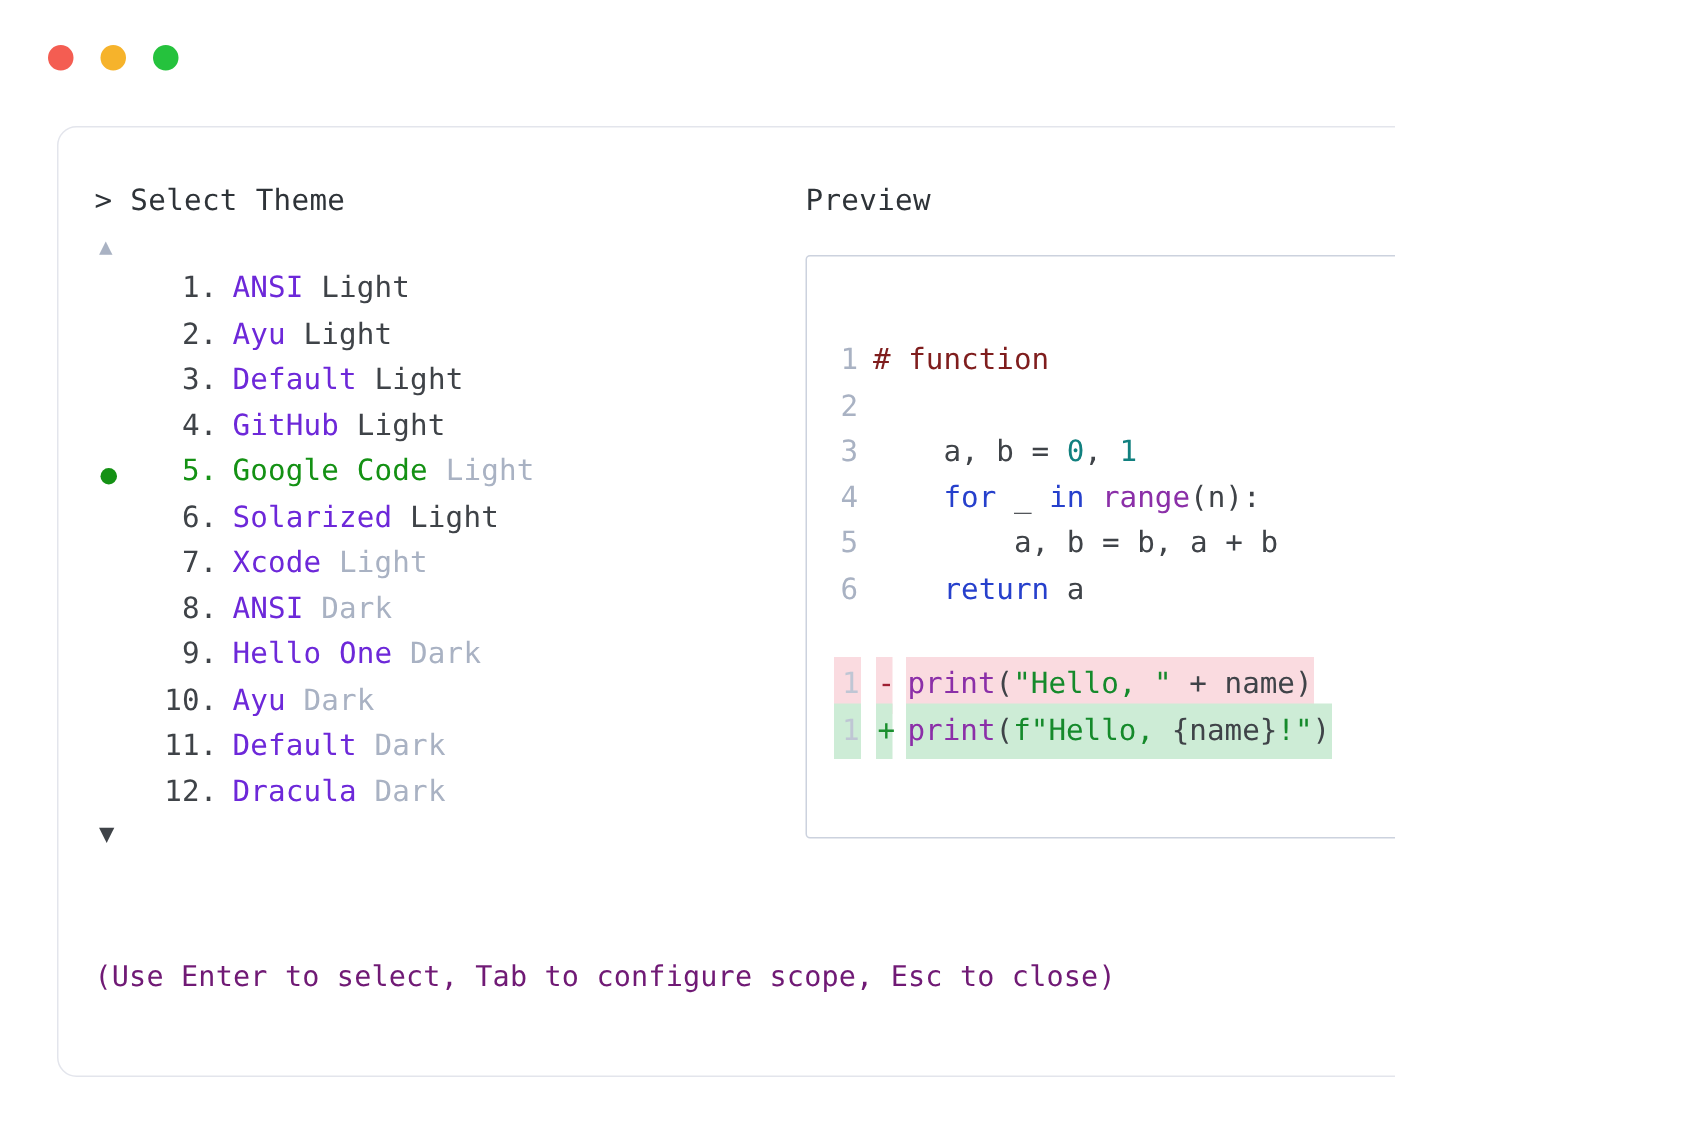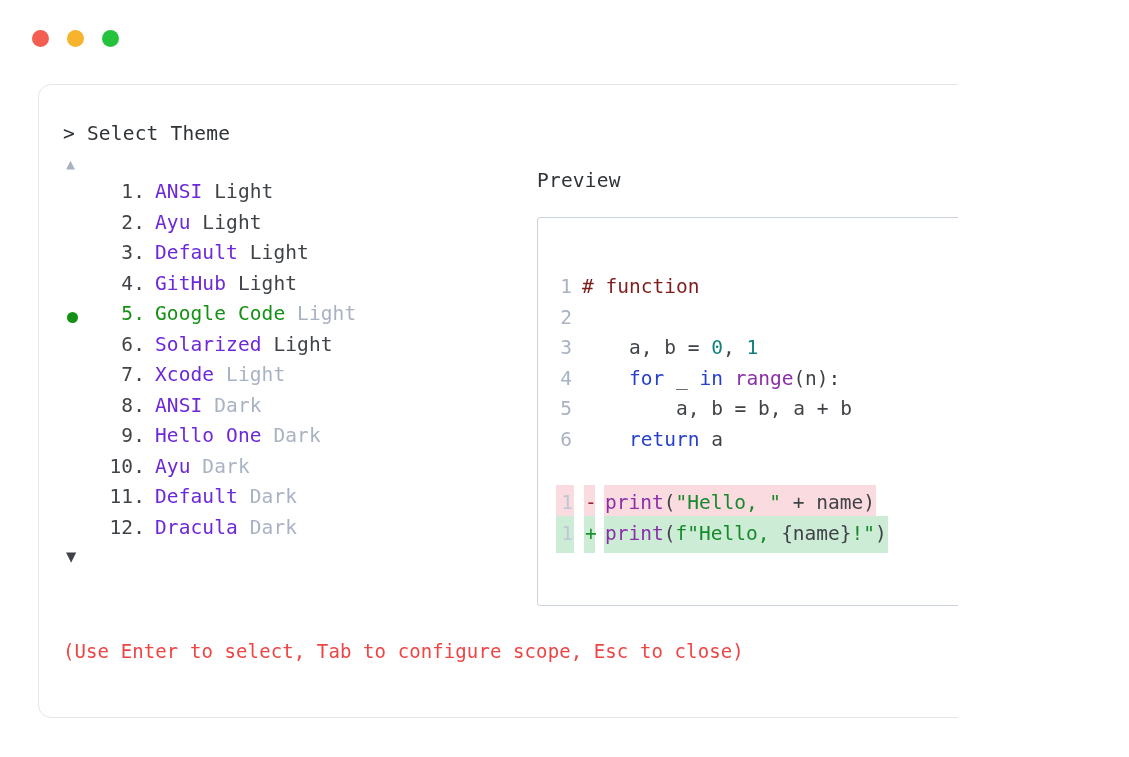--- a/index.html
+++ b/index.html
@@ -12,21 +12,20 @@
     height: 757px;
     font-family: "DejaVu Sans Mono", "Liberation Mono", monospace;
     -webkit-font-smoothing: antialiased;
   }
   .screen {
     position: relative;
     width: 930px;
     height: 757px;
     background: #ffffff;
     overflow: hidden;
-    padding-left: 28px;
   }
 
   
   .titlebar {
     position: absolute;
     left: 32px;
     top: 30px;
     display: flex;
     gap: 18px;
     align-items: center;
@@ -121,38 +120,37 @@
   .theme-row.selected .num-cell,
   .theme-row.selected .name-cell { color: #149114; }
   .suffix { color: #a9b2c3; }
   .suffix.inline { color: #3f4348; }
 
   .hint {
     position: absolute;
     left: 24px;
     top: 555px;
     font-size: 19px;
-    color: #ef4444;
+    color: #701a75;
     letter-spacing: 0.1px;
     white-space: pre;
   }
 
   
   .right-col {
     position: absolute;
     left: 498px;
     top: 36px;
     width: 530px;
   }
   .preview-label {
     font-size: 19.5px;
     color: #2e3338;
     letter-spacing: 0.2px;
     line-height: 26px;
-    margin-top: 47px;
   }
   .code-panel {
     margin-top: 23px;
     width: 526px;
     height: 389px;
     box-sizing: border-box;
     background: #ffffff;
     border: 1.5px solid #ccd2de;
     border-radius: 3px;
     padding: 54px 0 0 18px;

